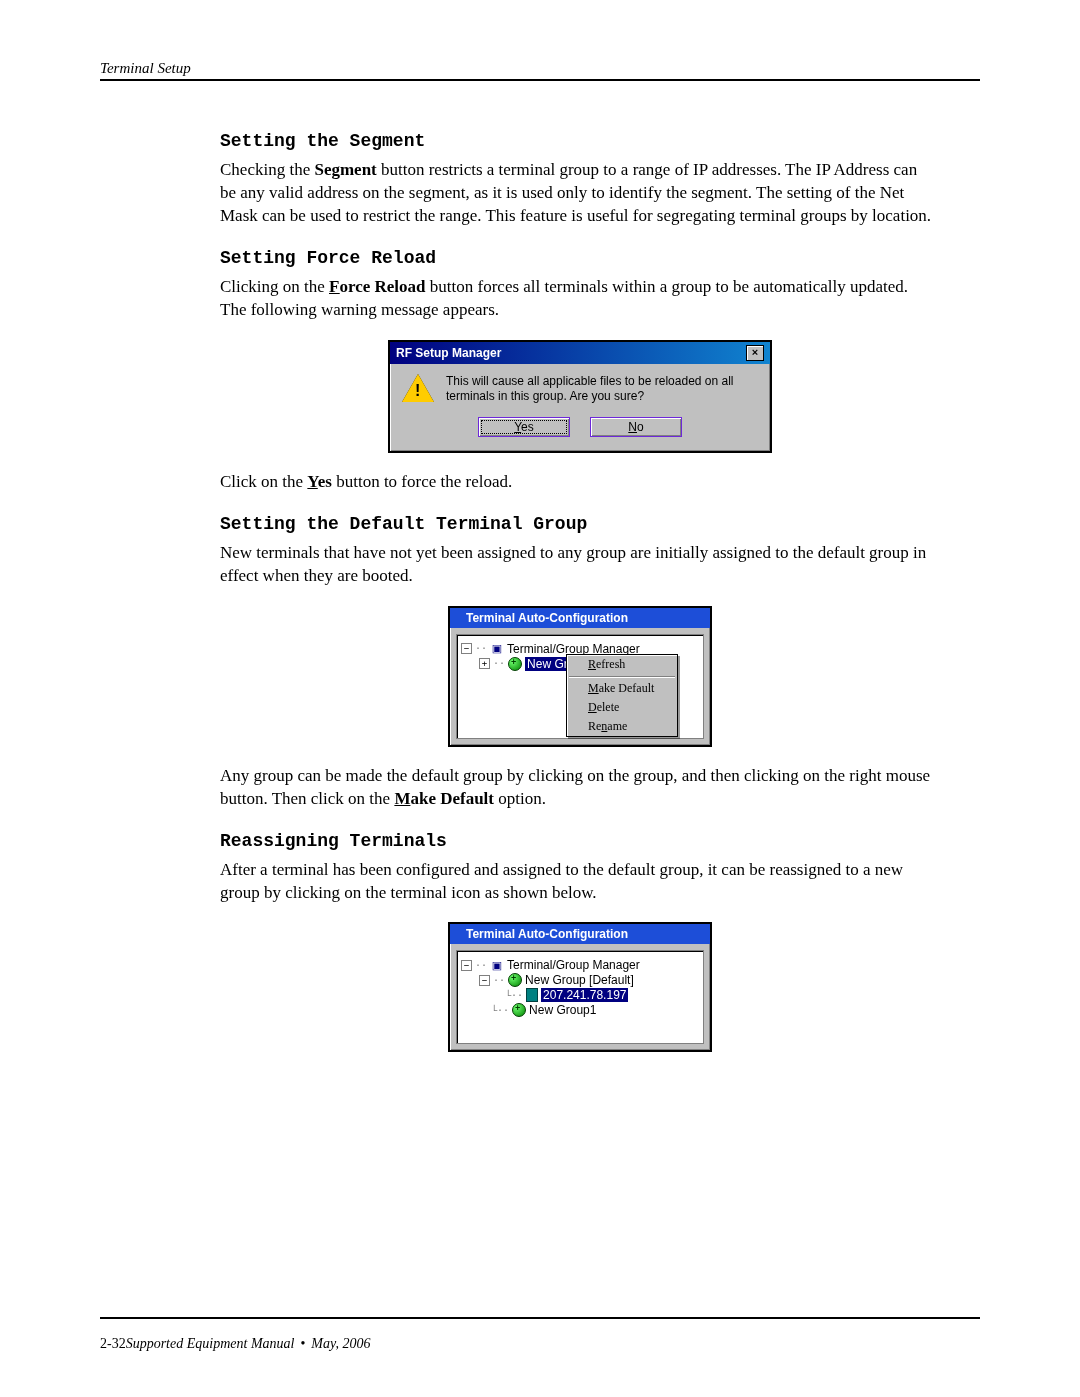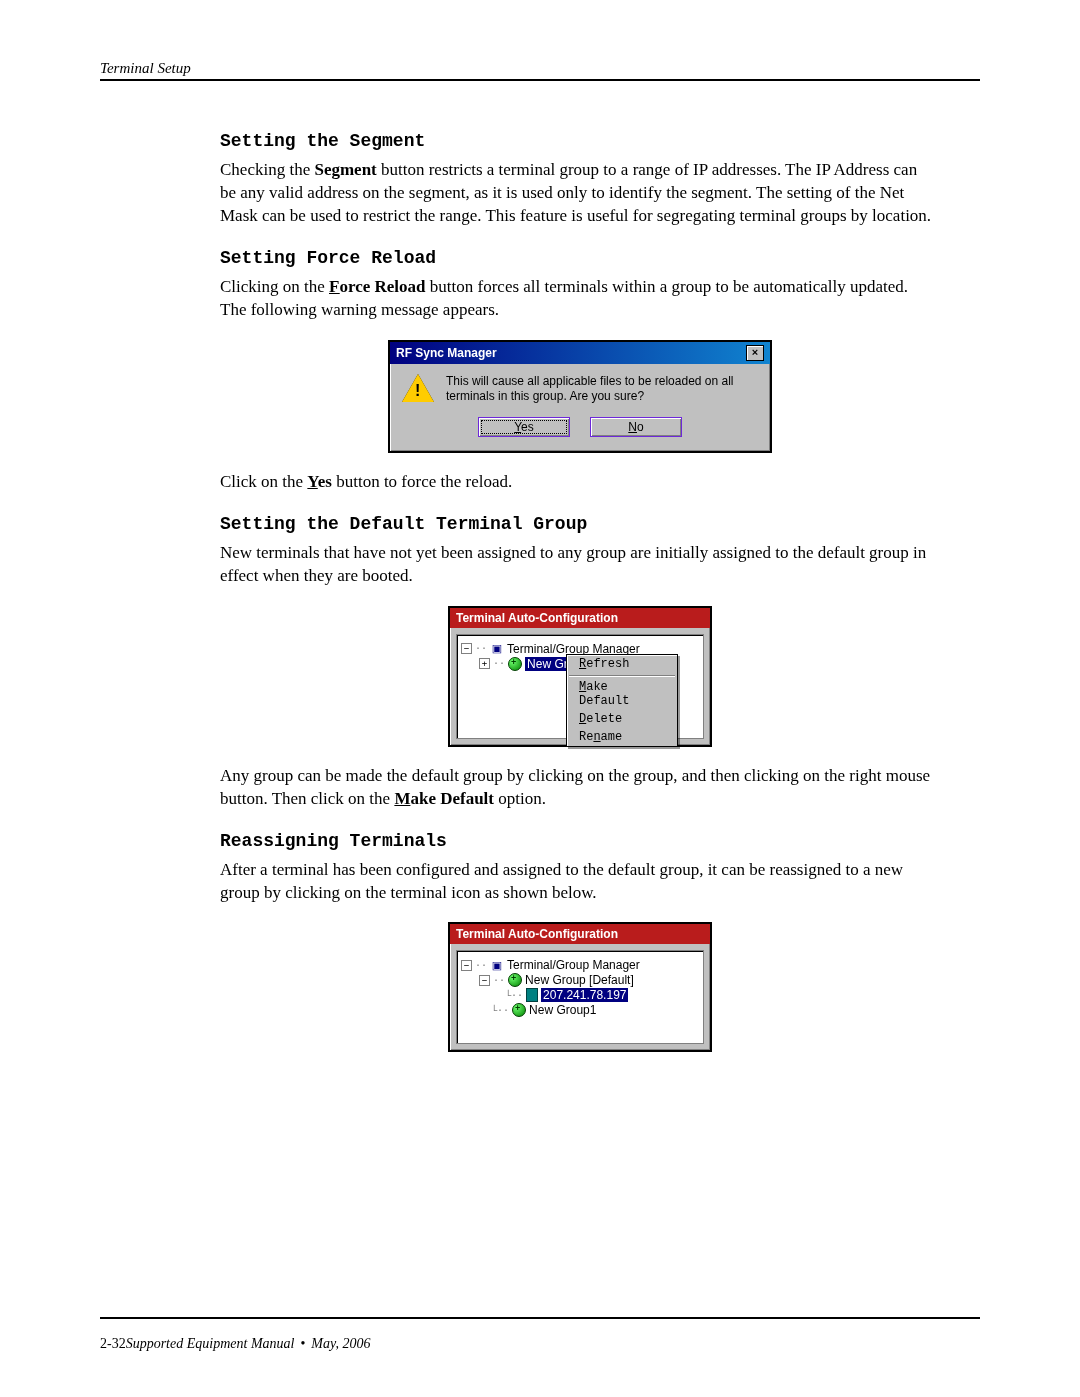--- a/index.html
+++ b/index.html
@@ -147,24 +147,24 @@
   
   .tree-window {
     width: 260px;
     background: #c0c0c0;
     border: 2px solid #000;
     box-shadow: inset 1px 1px 0 #fff, inset -1px -1px 0 #808080;
     font-family: Arial, Helvetica, sans-serif;
     font-size: 12px;
   }
   .tree-titlebar {
-    background: #b91c1c;
+    background: #1d4ed8;
     color: #fff;
     font-weight: bold;
-    padding: 3px 6px;
+    padding: 3px 16px;
   }
   .tree-body {
     background: #fff;
     margin: 6px;
     padding: 6px 4px;
     min-height: 80px;
     border: 1px solid #808080;
     box-shadow: inset 1px 1px 0 #000;
   }
   .tree-line {
@@ -218,22 +218,21 @@
   
   .ctx-menu {
     position: absolute;
     background: #c0c0c0;
     border: 1px solid #000;
     box-shadow: 2px 2px 0 rgba(0,0,0,.4), inset 1px 1px 0 #fff;
     font-size: 12px;
     width: 110px;
   }
   .ctx-item {
-    padding: 2px 12px;
-    font-family: Liberation Mono, monospace;
+    padding: 2px 21px;
   }
   .ctx-sep {
     height: 1px;
     background: #808080;
     margin: 2px 2px;
     box-shadow: 0 1px 0 #fff;
   }
   .tree-wrap {
     position: relative;
     display: inline-block;
@@ -277,21 +276,21 @@
     </p>
 
     <h2 class="section-heading">Setting Force Reload</h2>
     <p class="body">
       <span>Clicking on the </span><b style="text-decoration:underline;text-decoration-thickness:1px;"><span style="text-decoration:underline">F</span></b><b>orce Reload</b><span> button forces all terminals within a group to be automatically updated. The following warning message appears.</span>
     </p>
 
     <div class="image-center">
       <div class="win-dialog">
         <div class="win-titlebar">
-          <span>RF Sync Manager</span>
+          <span>RF Setup Manager</span>
           <span class="win-close">×</span>
         </div>
         <div class="dlg-body">
           <div class="dlg-row">
             <div class="warn-icon">
               <div class="outline-tri"></div>
               <div class="warn-triangle"></div>
               <div class="warn-bang">!</div>
             </div>
             <div class="dlg-text">This will cause all applicable files to be reloaded on all terminals in this group.  Are you sure?</div>

